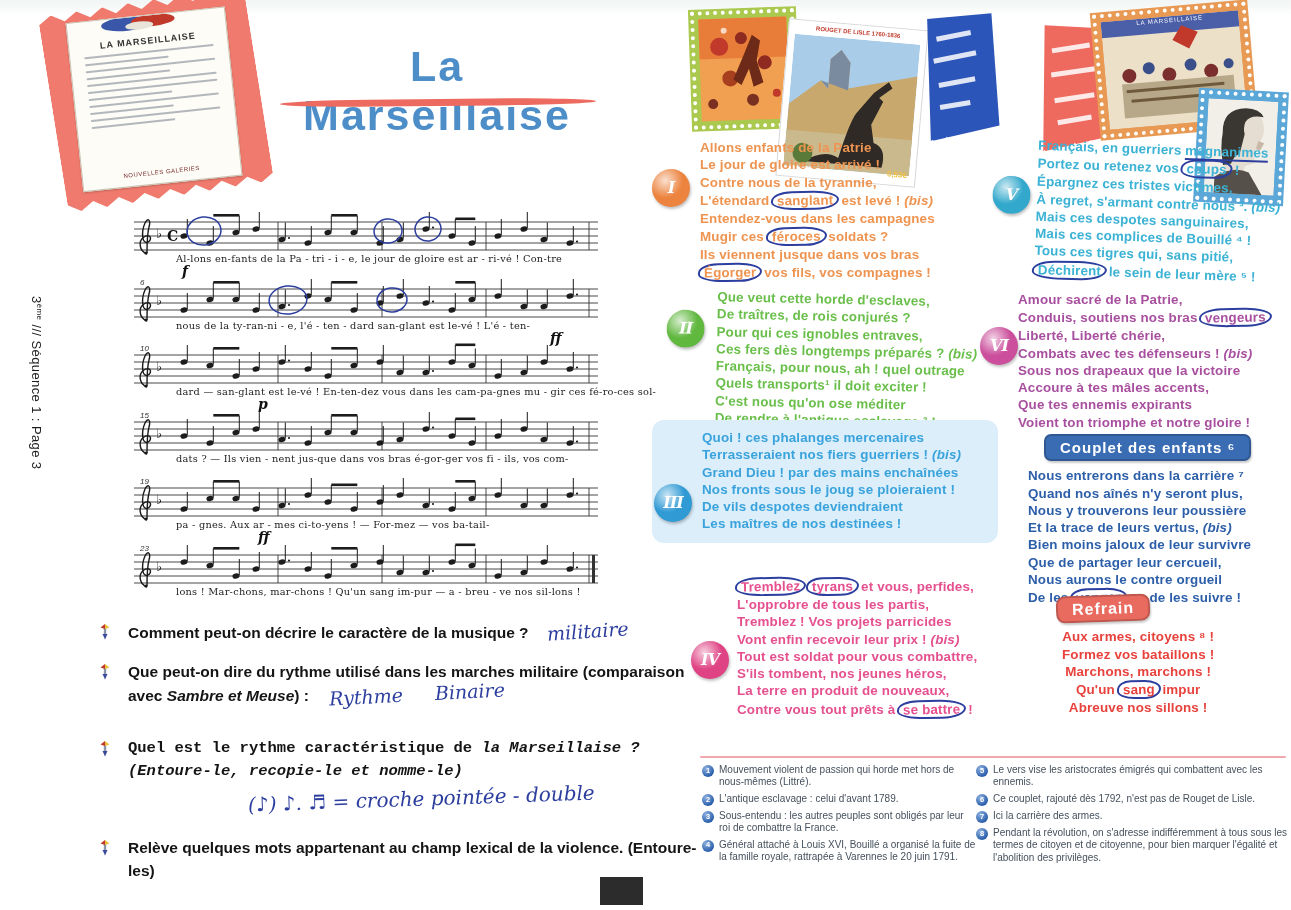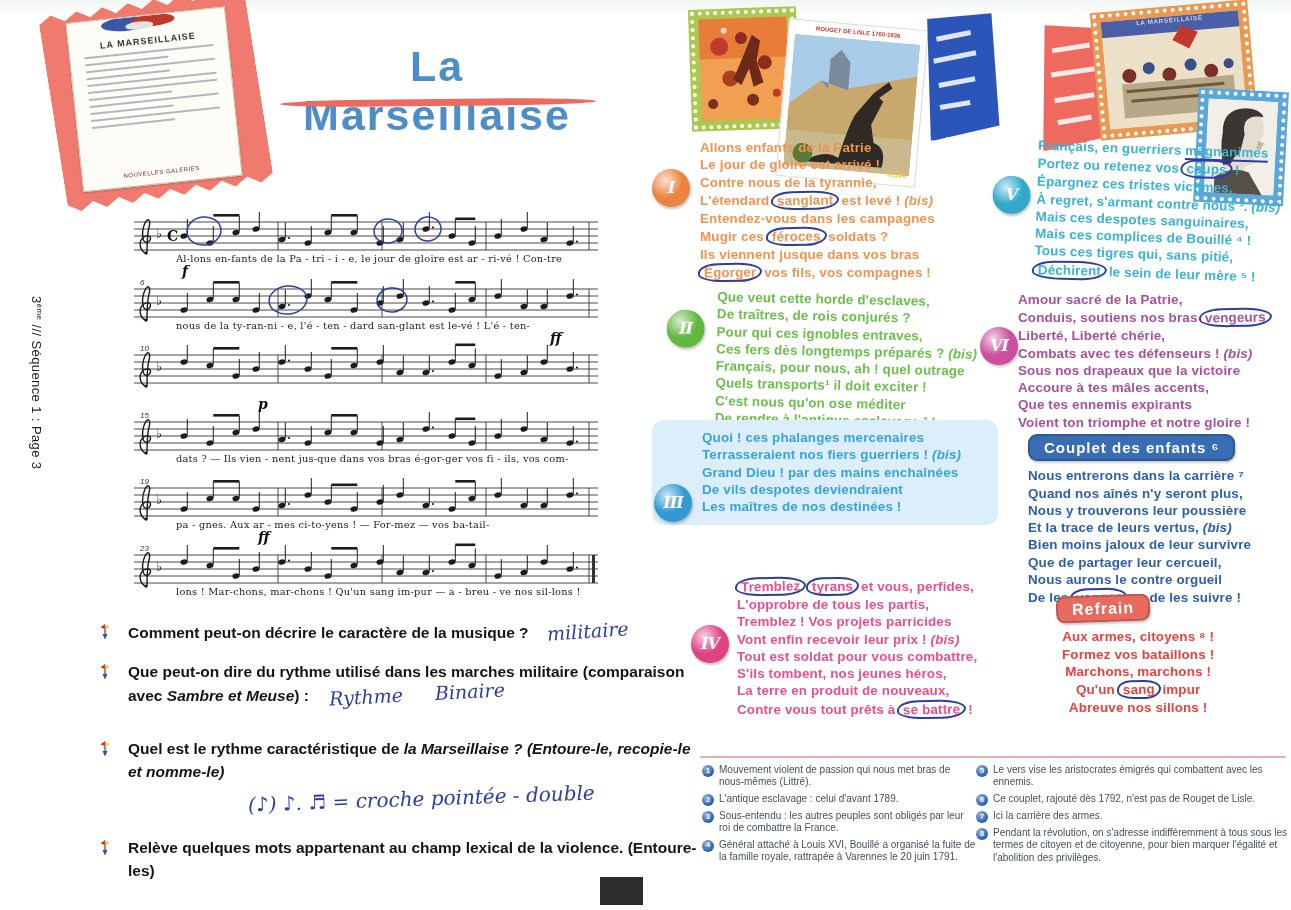--- a/index.html
+++ b/index.html
@@ -50,27 +50,27 @@
   #verse-2{left:716px;top:291px;transform:rotate(1.2deg);}
   #verse-3{left:652px;top:420px;width:296px;padding:9px 0 10px 50px;background:#dbeefa;border-radius:12px;}
   #verse-4{left:737px;top:577px;}
   #verse-5{left:1036px;top:141px;transform:rotate(2deg);}
   #verse-6{left:1018px;top:291px;}
   #verse-7{left:1028px;top:434px;width:262px;}
   #verse-8{left:1042px;top:595px;}
   #verse-1 .vbadge{left:-48px;top:30px;}
   #verse-2 .vbadge{left:-50px;top:22px;}
   #verse-3 .vbadge{left:2px;top:64px;}
-  #verse-4 .vbadge{left:-46px;top:48px;text-align:right;}
+  #verse-4 .vbadge{left:-46px;top:64px;text-align:right;}
   #verse-5 .vbadge{left:-44px;top:40px;}
   #verse-6 .vbadge{left:-38px;top:36px;}
   .vheader{display:inline-block;color:#fff;font-weight:bold;font-size:15px;
     padding:3px 14px;border-radius:9px;border:2px solid rgba(0,0,0,.18);
     box-shadow:1px 2px 2px rgba(0,0,0,.2);margin-bottom:6px;letter-spacing:1px;}
-  #verse-7 .vheader{}
+  #verse-7 .vheader{margin-left:16px;border-radius:7px;}
   #verse-8 .vheader{transform:rotate(-2deg);margin-left:14px;font-size:16px;}
   #verse-8 .vlines{margin-left:20px;text-align:center;}
   
   .fn-sep{position:absolute;left:700px;top:756px;width:586px;height:2px;background:#f0a8ae;border-radius:2px;}
   .footnotes{position:absolute;top:764px;font-size:10px;line-height:12.4px;color:#45505c;}
   #fn-left{left:702px;width:274px;}
   #fn-right{left:976px;width:312px;}
   .fn-item{display:flex;gap:5px;margin-bottom:4px;}
   .fn-num{flex:0 0 12px;width:12px;height:12px;border-radius:50%;margin-top:1px;
     background:radial-gradient(circle at 35% 30%,#8fb2e0,#2b5fac 70%);
@@ -366,20 +366,21 @@
           <line x1="397.3" y1="28.5" x2="397.3" y2="12.5" stroke="#1c1c1c" stroke-width="1"></line>
           <ellipse cx="414" cy="19" rx="3.6" ry="2.7" fill="#1c1c1c" transform="rotate(-15 414 19)"></ellipse>
           <line x1="417.3" y1="18" x2="417.3" y2="2" stroke="#1c1c1c" stroke-width="1"></line>
           <ellipse cx="440" cy="26" rx="3.6" ry="2.7" fill="#1c1c1c" transform="rotate(-15 440 26)"></ellipse>
           <line x1="443.3" y1="25" x2="443.3" y2="9" stroke="#1c1c1c" stroke-width="1"></line>
           <circle cx="447" cy="24.5" r="1.1" fill="#1c1c1c"></circle>
           <rect x="83.3" y="4" width="26" height="2.6" fill="#1c1c1c"></rect>
           <rect x="201.3" y="4" width="26" height="2.6" fill="#1c1c1c"></rect>
           <rect x="325.3" y="0.5" width="20" height="2.6" fill="#1c1c1c"></rect>
         </svg>
+        <div class="lyrics">dard — san-glant est le-vé ! En-ten-dez vous dans les cam-pa-gnes mu - gir ces fé-ro-ces sol-</div>
         <span class="dyn" style="left: 128px;">p</span>
       </div>
       <div class="stave-row">
         <svg width="484" height="46">
           <line x1="4" y1="12" x2="468" y2="12" stroke="#333" stroke-width="0.9"></line>
           <line x1="4" y1="19" x2="468" y2="19" stroke="#333" stroke-width="0.9"></line>
           <line x1="4" y1="26" x2="468" y2="26" stroke="#333" stroke-width="0.9"></line>
           <line x1="4" y1="33" x2="468" y2="33" stroke="#333" stroke-width="0.9"></line>
           <line x1="4" y1="40" x2="468" y2="40" stroke="#333" stroke-width="0.9"></line>
           <path d="M17 44 C9 41 8 31 14 27 C20 23 23 29 18 32 C12 35 11 22 15 13 C18 7 21 10 19 17 C17 25 17 34 17 43" stroke="#1a1a1a" stroke-width="1.4" fill="none"></path>
@@ -568,21 +569,21 @@
     <span class="dart"><svg width="15" height="18">
           <path d="M7 3 V13" stroke="#8a93a8" stroke-width="2.4"></path>
           <path d="M4.5 12 h5 L7 17.5 Z" fill="#3a4a9a"></path>
           <path d="M7 2 L2.5 5.5 L7 7 Z" fill="#c0392b"></path>
           <path d="M7 2 L11.5 5.5 L7 7 Z" fill="#e8c03a"></path>
         </svg></span>
     <span class="qtext"><span>Que peut-on dire du rythme utilisé dans les marches militaire (comparaison avec </span><i>Sambre et Meuse</i><span>) :</span></span>
     <span class="hw answer-2">Rythme Binaire</span>
   </div>
 
-  <div class="question" style="top:737px;left:96px;">
+  <div class="question" style="top:737px;left:96px;font-family:Liberation Mono, monospace;">
     <span class="dart"><svg width="15" height="18">
           <path d="M7 3 V13" stroke="#8a93a8" stroke-width="2.4"></path>
           <path d="M4.5 12 h5 L7 17.5 Z" fill="#3a4a9a"></path>
           <path d="M7 2 L2.5 5.5 L7 7 Z" fill="#c0392b"></path>
           <path d="M7 2 L11.5 5.5 L7 7 Z" fill="#e8c03a"></path>
         </svg></span>
     <span class="qtext"><span>Quel est le rythme caractéristique de </span><i>la Marseillaise ? (Entoure-le, recopie-le et nomme-le)</i><span></span></span>
   </div>
   <div class="hw answer-rhythm">(♪) ♪. ♬  =  croche pointée - double</div>
 
@@ -621,20 +622,21 @@
         <div class="vline">C'est nous qu'on ose méditer</div>
         <div class="vline">De rendre à l'antique esclavage ² !</div>
       </div>
     </div>
   <div class="verse" id="verse-3" style="color: rgb(58, 163, 220);">
       <div class="vbadge" style="background: radial-gradient(circle at 35% 30%, rgba(255, 255, 255, 0.75), rgba(255, 255, 255, 0) 48%), rgb(47, 154, 212);">III</div>
       <div class="vlines">
         <div class="vline">Quoi ! ces phalanges mercenaires</div>
         <div class="vline">Terrasseraient nos fiers guerriers ! <span class="bis">(bis)</span></div>
         <div class="vline">Grand Dieu ! par des mains enchaînées</div>
+        <div class="vline">Nos fronts sous le joug se ploieraient !</div>
         <div class="vline">De vils despotes deviendraient</div>
         <div class="vline">Les maîtres de nos destinées !</div>
       </div>
     </div>
   <div class="verse" id="verse-4" style="color: rgb(229, 80, 143);">
       <div class="vbadge" style="background: radial-gradient(circle at 35% 30%, rgba(255, 255, 255, 0.75), rgba(255, 255, 255, 0) 48%), rgb(223, 67, 132);">IV</div>
       <div class="vlines">
         <div class="vline"><span class="circled">Tremblez</span> <span class="circled">tyrans</span> et vous, perfides,</div>
         <div class="vline">L'opprobre de tous les partis,</div>
         <div class="vline">Tremblez ! Vos projets parricides</div>
@@ -686,21 +688,21 @@
         <div class="vline">Formez vos bataillons !</div>
         <div class="vline">Marchons, marchons !</div>
         <div class="vline">Qu'un <span class="circled">sang</span> impur</div>
         <div class="vline">Abreuve nos sillons !</div>
       </div></div>
 
   <div class="fn-sep"></div>
   <div class="footnotes" id="fn-left">
       <div class="fn-item">
         <span class="fn-num">1</span>
-        <span>Mouvement violent de passion qui nous met bras de nous-mêmes (Littré).</span>
+        <span>Mouvement violent de passion qui horde met hors de nous-mêmes (Littré).</span>
       </div>
       <div class="fn-item">
         <span class="fn-num">2</span>
         <span>L'antique esclavage : celui d'avant 1789.</span>
       </div>
       <div class="fn-item">
         <span class="fn-num">3</span>
         <span>Sous-entendu : les autres peuples sont obligés par leur roi de combattre la France.</span>
       </div>
       <div class="fn-item">

